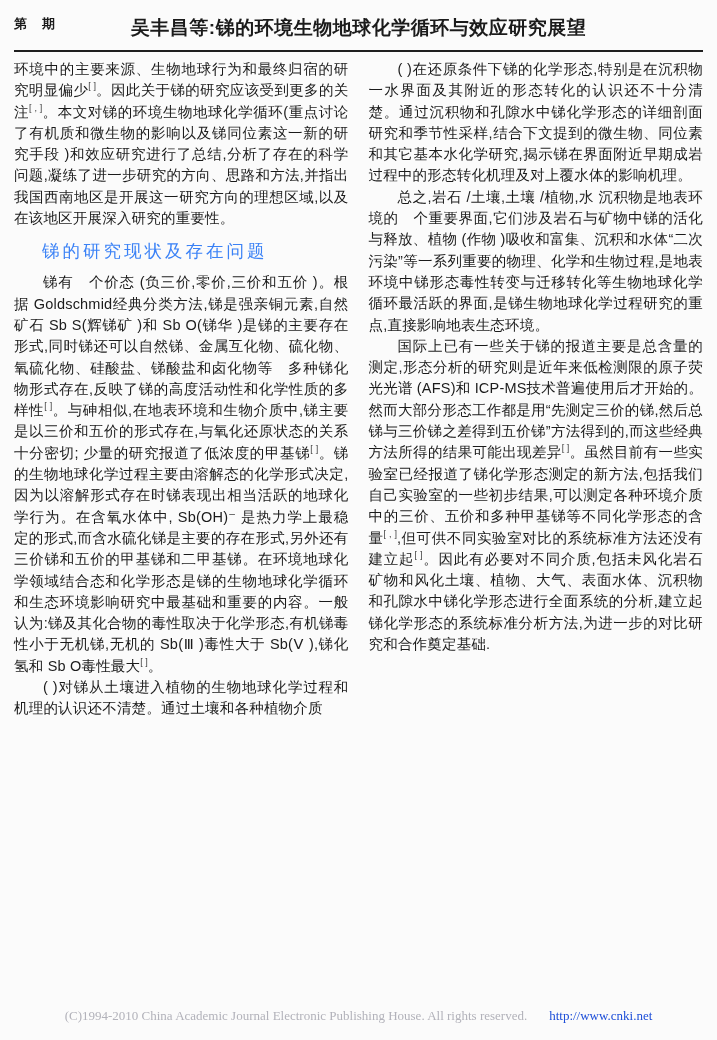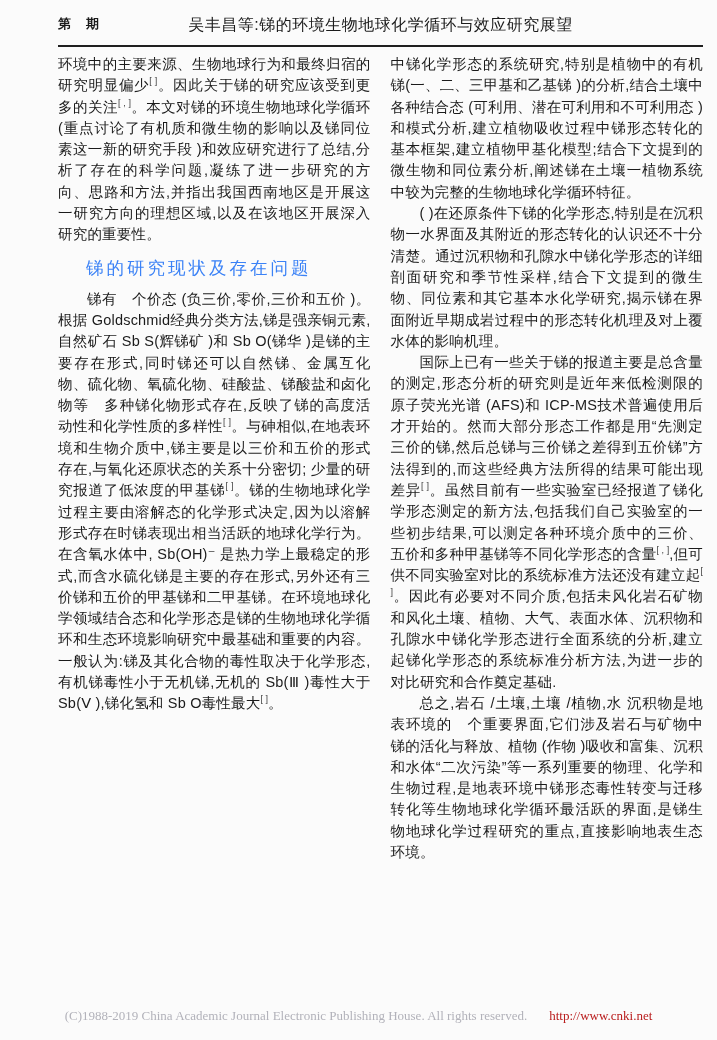--- a/index.html
+++ b/index.html
@@ -4,37 +4,37 @@
 <style>
   html, body { margin: 0; padding: 0; }
   body {
     width: 717px; height: 1040px;
     background: #fbfbfb;
     position: relative;
     overflow: hidden;
     font-family: "Liberation Sans", "DejaVu Sans", sans-serif;
     color: #1b1b1b;
   }
-  .page { position: absolute; inset: 0; padding-left: 44px; }
+  .page { position: absolute; inset: 0; }
 
   
   .header {
     position: relative;
     margin: 0 14px;
     padding-top: 15px;
     padding-bottom: 9px;
     border-bottom: 2px solid #1f1f1f;
   }
   .issue {
     position: absolute; left: 0; top: 15px;
     font-size: 13px; font-weight: bold; letter-spacing: 1px;
   }
   .running-title {
     display: block; text-align: center;
-    font-size: 16px; font-weight: normal; letter-spacing: 0.5px;
+    font-size: 19px; font-weight: bold; letter-spacing: 0.5px;
   }
 
   
   .columns {
     display: flex; gap: 20px;
     margin: 0 14px; padding-top: 7px;
     position: relative; z-index: 1;
   }
   .col { flex: 1; min-width: 0; }
   .col p {
@@ -61,46 +61,46 @@
   
   .watermark {
     position: absolute; left: 0; right: 0; bottom: 16px;
     text-align: center;
     font-family: "Liberation Serif", "DejaVu Serif", serif;
     font-size: 13px;
     color: #b2b2ba;
     white-space: nowrap;
     z-index: 0;
   }
-  .watermark .wm-url { color: #b91c1c; margin-left: 22px; }
+  .watermark .wm-url { color: #1d4ed8; margin-left: 22px; }
 </style>
 </head>
 <body>
 
 <div class="page">
 
   <div class="header">
     <span class="issue">第　期</span>
     <span class="running-title">吴丰昌等:锑的环境生物地球化学循环与效应研究展望</span>
   </div>
 
   <div class="columns">
 
     <div class="col">
       <p class="noindent">环境中的主要来源、生物地球行为和最终归宿的研究明显偏少<sup>[ ]</sup>。因此关于锑的研究应该受到更多的关注<sup>[ , ]</sup>。本文对锑的环境生物地球化学循环(重点讨论了有机质和微生物的影响以及锑同位素这一新的研究手段 )和效应研究进行了总结,分析了存在的科学问题,凝练了进一步研究的方向、思路和方法,并指出我国西南地区是开展这一研究方向的理想区域,以及在该地区开展深入研究的重要性。</p>
       <h2 class="section">锑的研究现状及存在问题</h2>
       <p>锑有　个价态 (负三价,零价,三价和五价 )。根据 Goldschmid经典分类方法,锑是强亲铜元素,自然矿石 Sb S(辉锑矿 )和 Sb O(锑华 )是锑的主要存在形式,同时锑还可以自然锑、金属互化物、硫化物、氧硫化物、硅酸盐、锑酸盐和卤化物等　多种锑化物形式存在,反映了锑的高度活动性和化学性质的多样性<sup>[ ]</sup>。与砷相似,在地表环境和生物介质中,锑主要是以三价和五价的形式存在,与氧化还原状态的关系十分密切; 少量的研究报道了低浓度的甲基锑<sup>[ ]</sup>。锑的生物地球化学过程主要由溶解态的化学形式决定,因为以溶解形式存在时锑表现出相当活跃的地球化学行为。在含氧水体中, Sb(OH)⁻ 是热力学上最稳定的形式,而含水硫化锑是主要的存在形式,另外还有三价锑和五价的甲基锑和二甲基锑。在环境地球化学领域结合态和化学形态是锑的生物地球化学循环和生态环境影响研究中最基础和重要的内容。一般认为:锑及其化合物的毒性取决于化学形态,有机锑毒性小于无机锑,无机的 Sb(Ⅲ )毒性大于 Sb(Ⅴ ),锑化氢和 Sb O毒性最大<sup>[ ]</sup>。</p>
+      <p>( )对锑从土壤进入植物的生物地球化学过程和机理的认识还不清楚。通过土壤和各种植物介质</p>
     </div>
 
     <div class="col">
-      <p class="noindent">中锑化学形态的系统研究,特别是植物中的有机锑(一、二、三甲基和乙基锑 )的分析,结合土壤中各种结合态 (可利用、潜在可利用和不可利用态 )和模式分析,建立植物吸收过程中锑形态转化的基本框架,建立植物甲基化模型;结合下文提到的微生物和同位素分析,阐述锑在土壤一植物系统中较为完整的生物地球化学循环特征。</p>
       <p>( )在还原条件下锑的化学形态,特别是在沉积物一水界面及其附近的形态转化的认识还不十分清楚。通过沉积物和孔隙水中锑化学形态的详细剖面研究和季节性采样,结合下文提到的微生物、同位素和其它基本水化学研究,揭示锑在界面附近早期成岩过程中的形态转化机理及对上覆水体的影响机理。</p>
+      <p>总之,岩石 /土壤,土壤 /植物,水 沉积物是地表环境的　个重要界面,它们涉及岩石与矿物中锑的活化与释放、植物 (作物 )吸收和富集、沉积和水体“二次污染”等一系列重要的物理、化学和生物过程,是地表环境中锑形态毒性转变与迁移转化等生物地球化学循环最活跃的界面,是锑生物地球化学过程研究的重点,直接影响地表生态环境。</p>
       <p>国际上已有一些关于锑的报道主要是总含量的测定,形态分析的研究则是近年来低检测限的原子荧光光谱 (AFS)和 ICP-MS技术普遍使用后才开始的。然而大部分形态工作都是用“先测定三价的锑,然后总锑与三价锑之差得到五价锑”方法得到的,而这些经典方法所得的结果可能出现差异<sup>[ ]</sup>。虽然目前有一些实验室已经报道了锑化学形态测定的新方法,包括我们自己实验室的一些初步结果,可以测定各种环境介质中的三价、五价和多种甲基锑等不同化学形态的含量<sup>[ , ]</sup>,但可供不同实验室对比的系统标准方法还没有建立起<sup>[ ]</sup>。因此有必要对不同介质,包括未风化岩石矿物和风化土壤、植物、大气、表面水体、沉积物和孔隙水中锑化学形态进行全面系统的分析,建立起锑化学形态的系统标准分析方法,为进一步的对比研究和合作奠定基础.</p>
-      <p>总之,岩石 /土壤,土壤 /植物,水 沉积物是地表环境的　个重要界面,它们涉及岩石与矿物中锑的活化与释放、植物 (作物 )吸收和富集、沉积和水体“二次污染”等一系列重要的物理、化学和生物过程,是地表环境中锑形态毒性转变与迁移转化等生物地球化学循环最活跃的界面,是锑生物地球化学过程研究的重点,直接影响地表生态环境。</p>
     </div>
 
   </div>
 
   <div class="watermark">
-    <span>(C)1988-2019 China Academic Journal Electronic Publishing House. All rights reserved.</span><span class="wm-url">http://www.cnki.net</span>
+    <span>(C)1994-2010 China Academic Journal Electronic Publishing House. All rights reserved.</span><span class="wm-url">http://www.cnki.net</span>
   </div>
 
 </div>
 
 </body></html>

